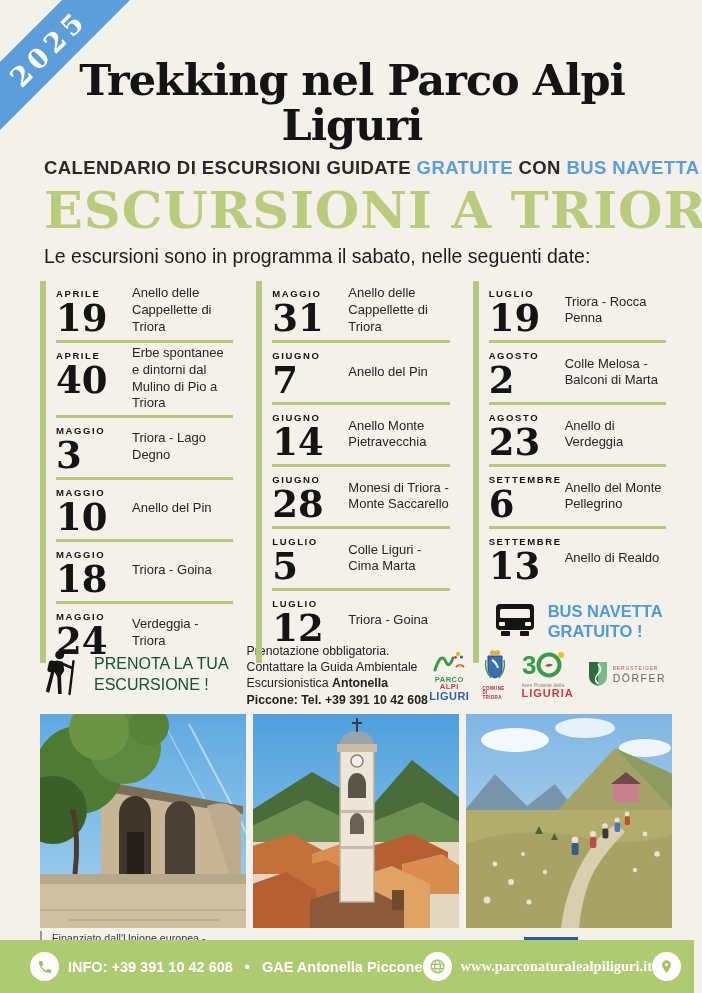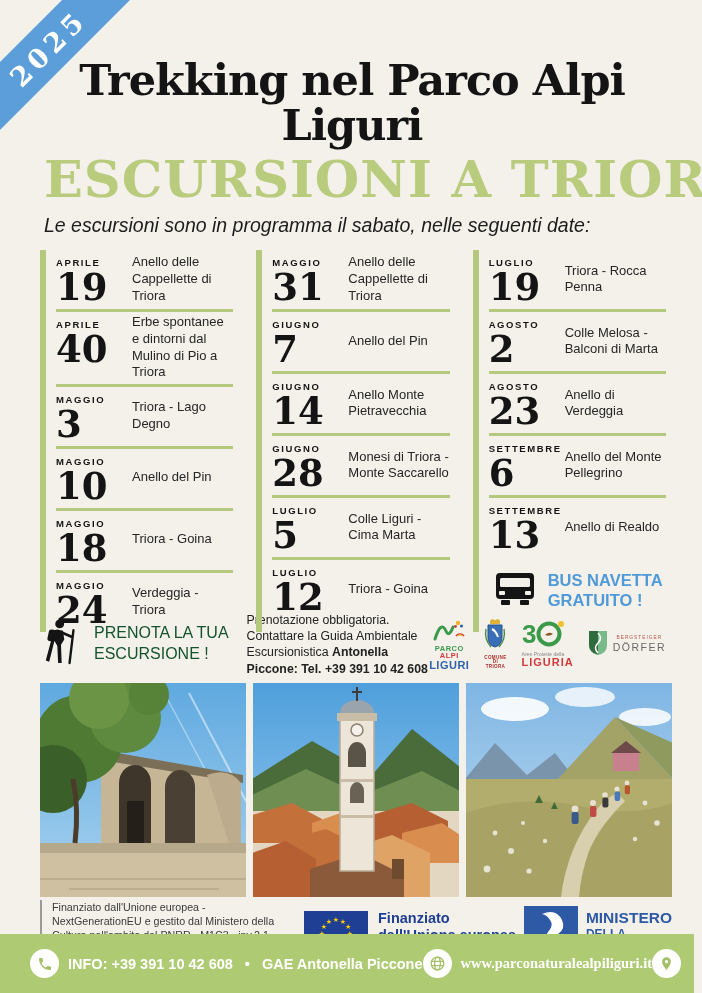--- a/index.html
+++ b/index.html
@@ -28,21 +28,21 @@
   .subtitle {
     margin-top:9px; font-size:18.5px; font-weight:800; letter-spacing:.4px;
     color:#2b2a28; white-space:nowrap;
   }
   .subtitle .hl { color:#5b9ed9; }
   .heading {
     margin-top:6px; font-family:"DejaVu Serif", serif; font-weight:700;
     font-size:51px; letter-spacing:1px; color:#b9cb7c; line-height:1;
     white-space:nowrap;
   }
-  .intro { margin-top:9px; font-size:19.5px; color:#1c1c1c;font-style:italic; }
+  .intro { margin-top:9px; font-size:19.5px; color:#1c1c1c; }
   
   .calendar {
     margin:13px 36px 0 40px; display:grid;
     grid-template-columns:1fr 1fr 1fr; column-gap:23px; height:352px;
   }
   .cal-col { position:relative; padding-left:16px; }
   .col-bar { position:absolute; left:0; top:0; bottom:0; width:6px; background:#b5c97e; }
   .entry { display:flex; min-height:55px; padding:2px 0 3px; }
   .entry + .entry, .bus-badge-sep { border-top:3px solid #b5c97e; }
   .daybox { width:66px; flex:none; padding-top:5px; }
@@ -55,21 +55,21 @@
     flex:1; align-self:center; font-size:13px; line-height:1.28;
     color:#262626; padding-left:10px; max-width:128px;
   }
   .bus-badge { display:flex; align-items:center; gap:11px; padding:12px 0 0 4px; }
   .bus-badge .bus-text { font-size:16.5px; font-weight:800; color:#4f9ad8; line-height:1.25; }
   
   .booking { margin:12px 36px 0 40px; display:flex; align-items:center; height:60px; }
   .cta { margin-left:12px; font-size:16px; font-weight:400; line-height:1.3; color:#14532d; white-space:nowrap; }
   .book-text { margin-left:18px; width:248px; font-size:12.3px; line-height:1.32; color:#222; }
   .book-text b { font-weight:800; }
-  .logos { margin-left:auto; display:flex; align-items:center; gap:13px;text-align:center; }
+  .logos { margin-left:auto; display:flex; align-items:center; gap:13px; }
   .logo { display:flex; flex-direction:column; align-items:center; line-height:1; }
   .logo-parco .t1 { font-size:7.5px; font-weight:800; color:#3a9a4a; letter-spacing:.5px; }
   .logo-parco .t2 { font-size:7.5px; font-weight:800; color:#cf3a3a; letter-spacing:.5px; }
   .logo-parco .t3 { font-size:11px; font-weight:700; color:#2f62ad; letter-spacing:.5px; }
   .logo-comune .cap { font-size:4.6px; font-weight:800; color:#b03030; margin-top:2px; letter-spacing:.3px; }
   .logo-30 { align-items:flex-start; }
   .logo-30 .small { font-size:5.2px; color:#8a8a8a; margin-top:1px; }
   .logo-30 .region { font-size:11px; font-weight:800; color:#cf3a3a; letter-spacing:1px; }
   .logo-berg { flex-direction:row; gap:4px; align-items:center; }
   .logo-berg .txt { display:flex; flex-direction:column; }
@@ -88,21 +88,21 @@
   .eu-block { margin-left:12px; display:flex; align-items:center; gap:10px; }
   .eu-text .l { font-size:14.5px; font-weight:800; color:#1e3f93; line-height:1.22; }
   .eu-text .s { font-size:12.5px; color:#6d6d6d; margin-top:2px; }
   .mic-block { margin-left:auto; display:flex; align-items:center; gap:8px; }
   .mic-text div { font-weight:700; color:#2d59a5; }
   .mic-text .m1 { font-size:15.5px; }
   .mic-text .m2 { font-size:12px; }
   .mic-text .m3 { font-size:17.5px; }
   
   .footerbar {
-    position:absolute; left:0; right:8px; bottom:0; height:59px; background:#aeca72;
+    position:absolute; left:0; right:8px; bottom:0; height:53px; background:#aeca72;
     display:flex; align-items:center; padding:0 30px; color:#fff;
     font-weight:700; font-size:14.5px;
   }
   .fitem { display:flex; align-items:center; gap:9px; white-space:nowrap; }
   .fitem .dot { margin:0 3px; }
   .fitem + .fitem { margin-left:auto;font-family:Liberation Serif, serif; }
   .circle-ic {
     width:29px; height:29px; border-radius:50%; background:#fff; flex:none;
     display:flex; align-items:center; justify-content:center;
   }
@@ -111,20 +111,26 @@
 <body>
 
 <div class="poster">
 
   <div class="ribbon">
     <span>2025</span>
   </div>
 
   <div class="header">
     <div class="title">Trekking nel Parco Alpi Liguri</div>
+    <div class="subtitle">
+      <span>CALENDARIO DI ESCURSIONI GUIDATE</span>
+      <span class="hl">GRATUITE</span>
+      <span>CON</span>
+      <span class="hl">BUS NAVETTA</span>
+    </div>
     <div class="heading">ESCURSIONI A TRIORA</div>
     <div class="intro">Le escursioni sono in programma il sabato, nelle seguenti date:</div>
   </div>
 
   <div class="calendar">
 
     <div class="cal-col">
       <div class="col-bar"></div>
       <div class="entry">
         <div class="daybox">

